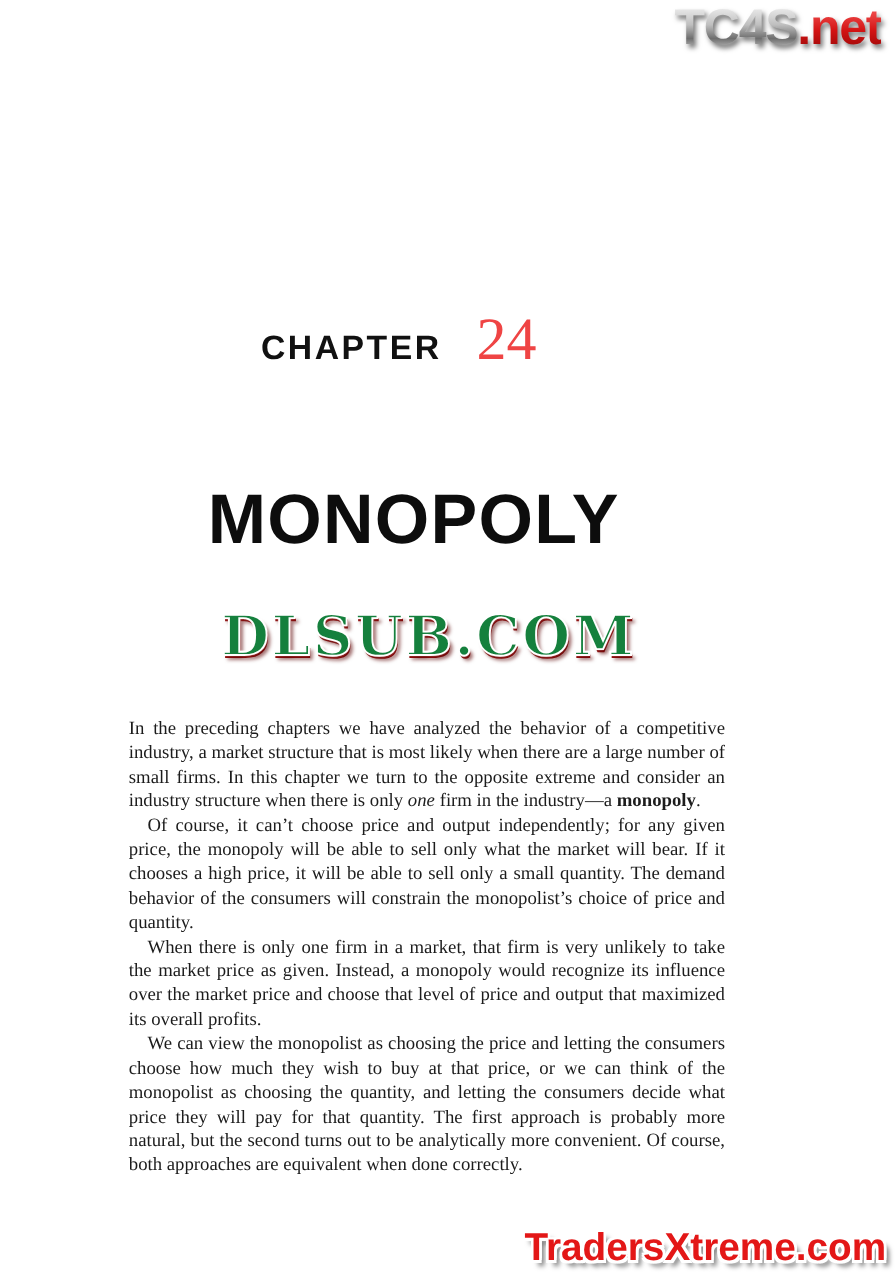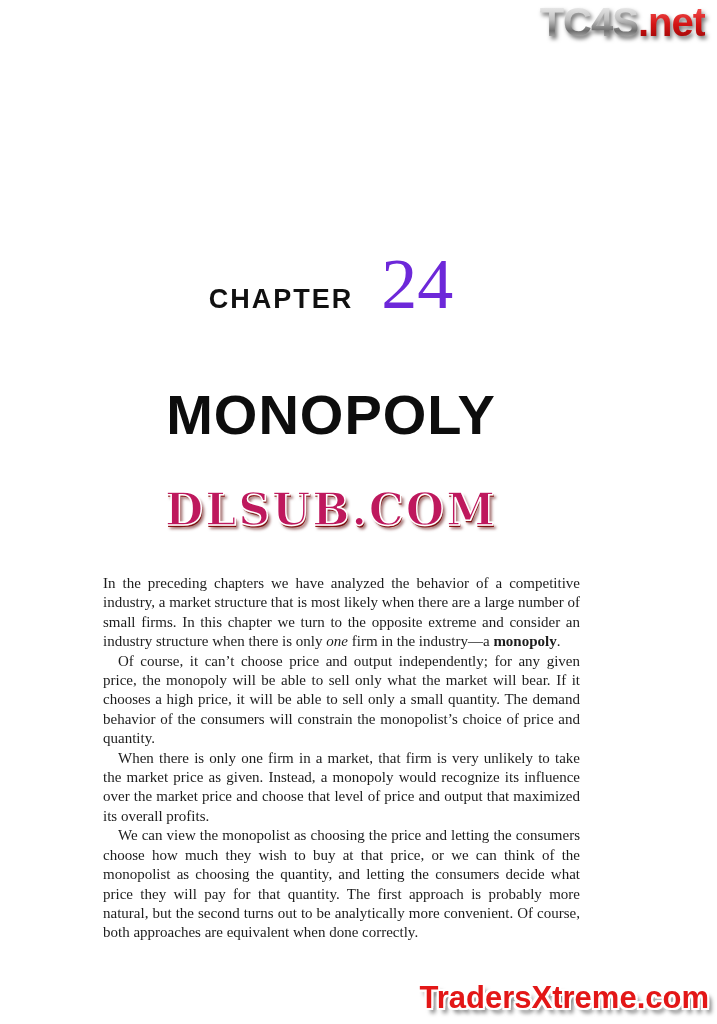--- a/index.html
+++ b/index.html
@@ -41,39 +41,39 @@
     background: linear-gradient(180deg, #ff6a6a 0%, #d41414 55%, #8f0404 100%);
     -webkit-background-clip: text;
     background-clip: text;
     color: transparent;
   }
 
   
   .chapter-line {
     position: absolute;
     top: 248px;
-    left: 92px;
+    left: 80px;
     width: 478px;
     display: flex;
     justify-content: center;
     align-items: baseline;
     gap: 28px;
   }
   .chapter-word {
     font-family: "Liberation Sans", sans-serif;
     font-weight: 700;
     font-size: 27px;
     letter-spacing: 2px;
     color: #111111;
   }
   .chapter-number {
     font-family: "Liberation Serif", serif;
     font-weight: 400;
-    font-size: 72px;
-    color: #6d28d9;
+    font-size: 48px;
+    color: #ef4444;
     line-height: 1;
   }
 
   
   .chapter-title {
     position: absolute;
     top: 382px;
     left: 92px;
     width: 478px;
     margin: 0;
@@ -82,28 +82,28 @@
     font-weight: 700;
     font-size: 56px;
     letter-spacing: 1px;
     color: #0d0d0d;
   }
 
   
   .wm-center {
     position: absolute;
     top: 484px;
-    left: 92px;
+    left: 104px;
     width: 478px;
     text-align: center;
     font-family: "DejaVu Serif", serif;
     font-weight: 700;
     font-size: 44px;
     letter-spacing: 2px;
-    color: #be185d;
+    color: #15803d;
     -webkit-text-stroke: 1.5px #ffffff;
     text-shadow:
       0 0 2px #ffffff,
       3px 4px 3px rgba(90, 0, 0, 0.55),
       1px 2px 0 #8f0a0a;
     white-space: nowrap;
   }
 
   
   .body-text {

